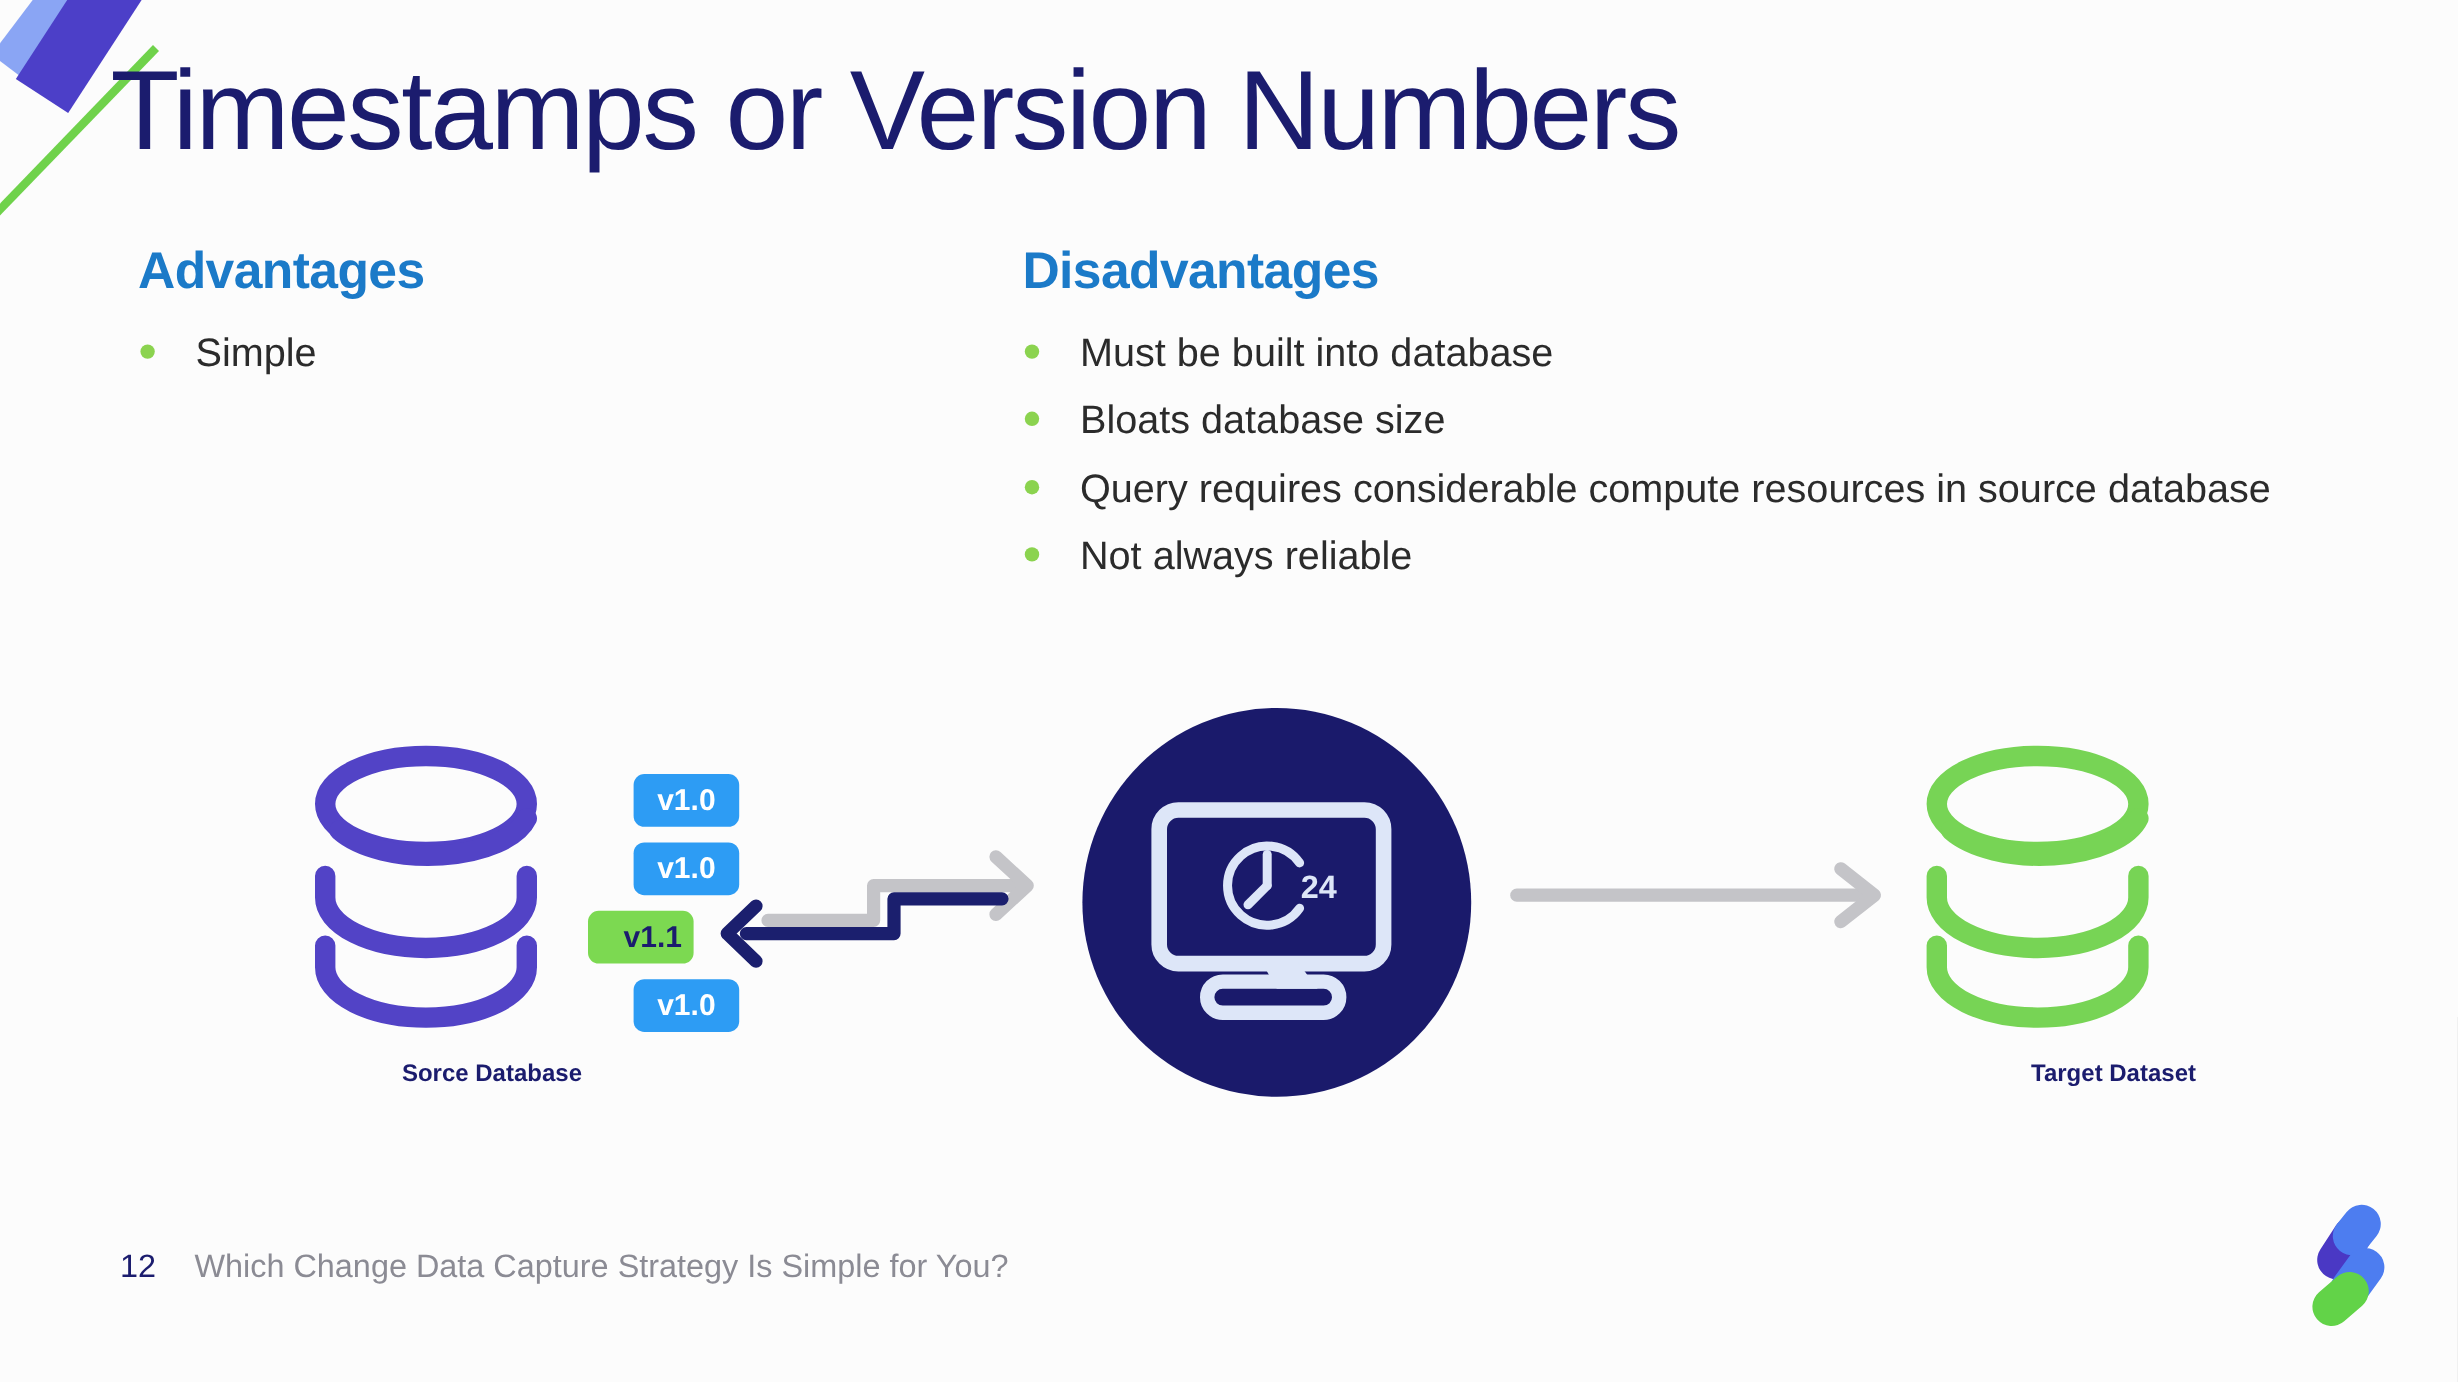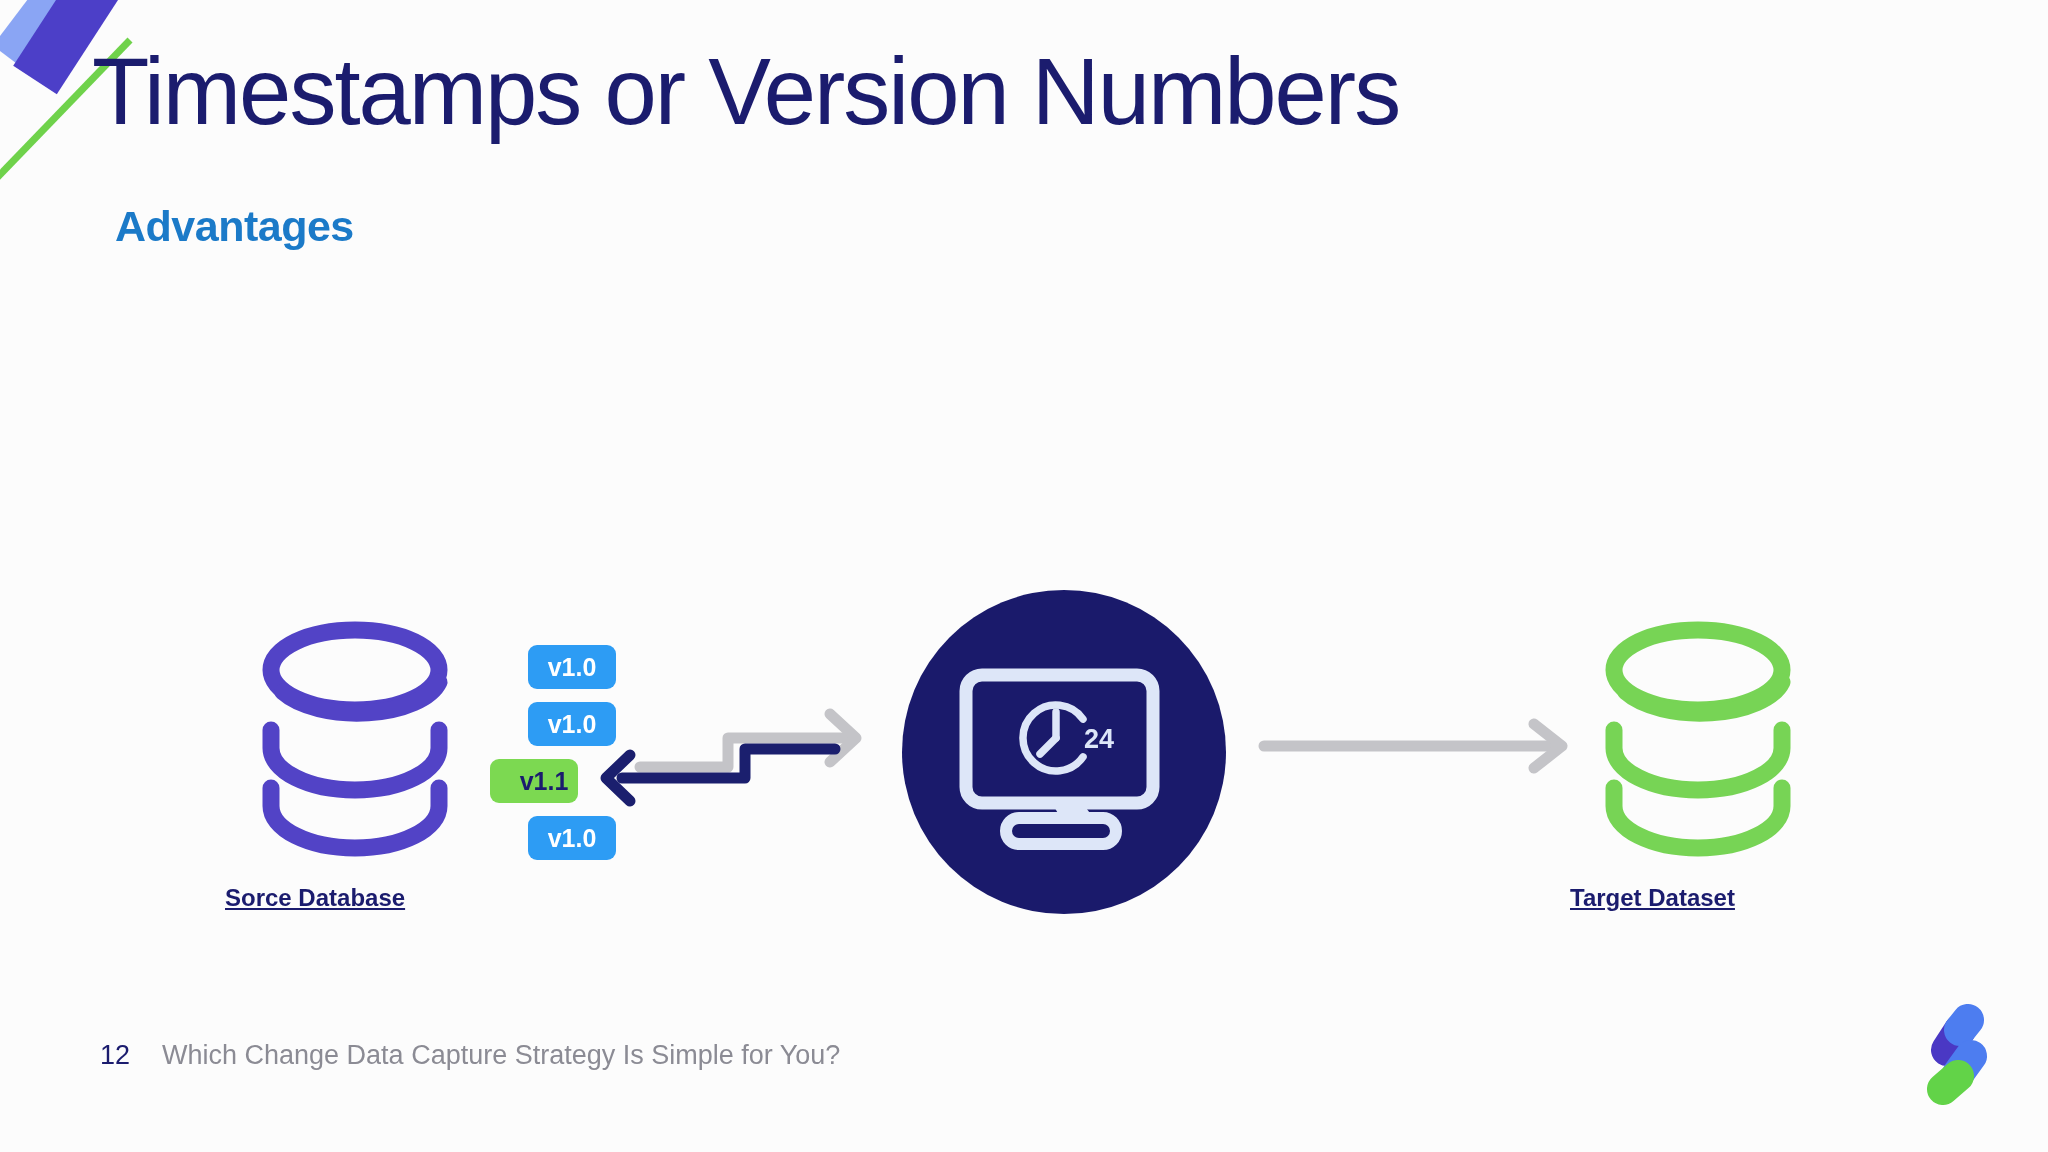--- a/index.html
+++ b/index.html
@@ -66,26 +66,25 @@
   .db--purple * { stroke: var(--db-purple); }
   .db--green  * { stroke: var(--db-green); }
   .db-svg { position: absolute; }
   .db-svg.source { left: 253px; top: 618px; }
   .db-svg.target { left: 1596px; top: 618px; }
 
   .db-label {
     position: absolute;
     top: 884px;
     width: 260px;
-    text-align: left;
-    font-size: 24px;
+    text-align: right;
+    font-size: 20px;
     font-weight: 700;
     color: var(--navy);
     white-space: nowrap;
-    text-decoration: underline;
   }
   .db-label.source { left: 225px; }
   .db-label.target { left: 1570px; }
 
   .badges { position: absolute; left: 490px; top: 645px; }
   .badge {
     width: 88px; height: 44px;
     border-radius: 9px;
     margin-bottom: 13px;
     display: flex; align-items: center; justify-content: center;
@@ -147,23 +146,33 @@
     <line class="light-blue" x1="12" y1="60" x2="80" y2="-30" stroke-width="48" fill="none"></line>
     <line class="indigo" x1="35" y1="80" x2="100" y2="-20" stroke-width="52" fill="none"></line>
     <line class="green-line" x1="130" y1="40" x2="-10" y2="185" stroke-width="7" fill="none"></line>
   </svg>
 
   <h1 class="title">Timestamps or Version Numbers</h1>
 
   <section class="col col-advantages">
     <h2>Advantages</h2>
     <ul>
+      <li>Simple</li>
     </ul>
   </section>
 
+  <section class="col col-disadvantages">
+    <h2>Disadvantages</h2>
+    <ul>
+      <li>Must be built into database</li>
+      <li>Bloats database size</li>
+      <li>Query requires considerable compute resources in source database</li>
+      <li>Not always reliable</li>
+    </ul>
+  </section>
 
   <svg class="db-svg source db-icon db--purple" width="204" height="260" viewBox="0 0 204 260" aria-hidden="true">
     <ellipse cx="102" cy="52" rx="84" ry="40"></ellipse>
     <path d="M 30 74 A 84 40 0 0 0 186 64"></path>
     <path d="M 18 112 V 130 A 84 42 0 0 0 186 130 V 112"></path>
     <path d="M 18 170 V 188 A 84 42 0 0 0 186 188 V 170"></path>
   </svg>
   <div class="db-label source">Sorce Database</div>
 
   <div class="badges">

